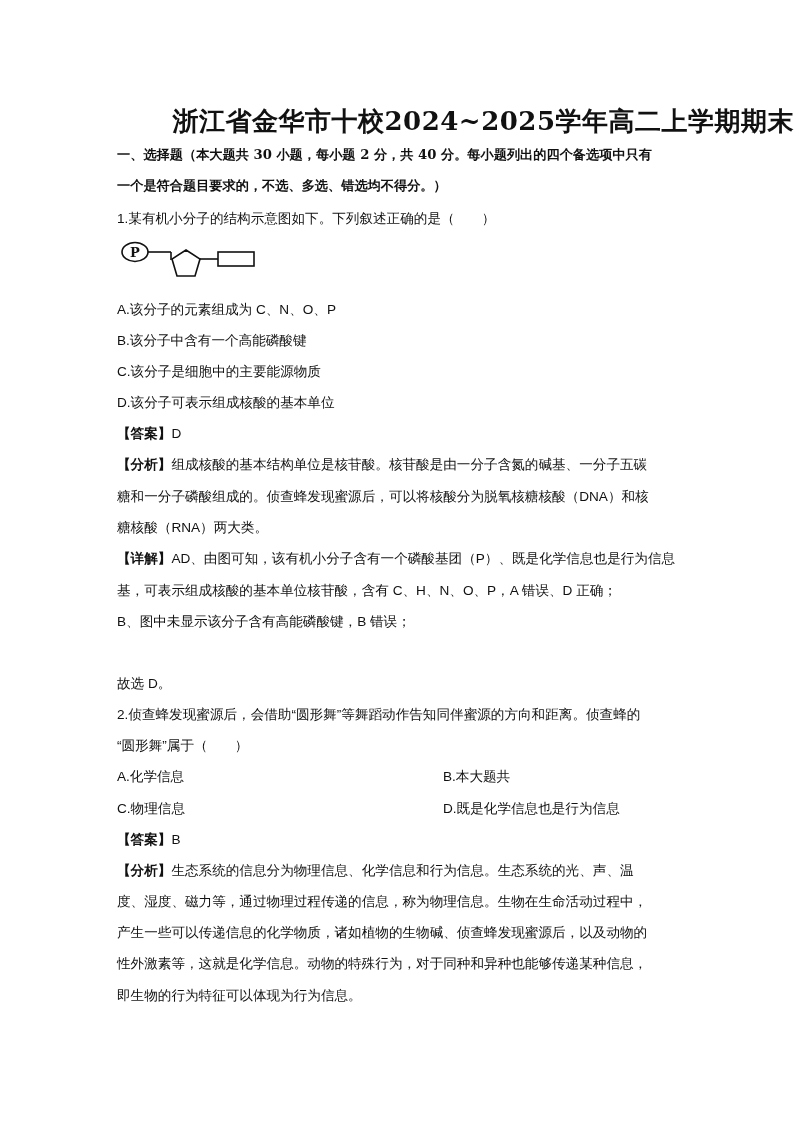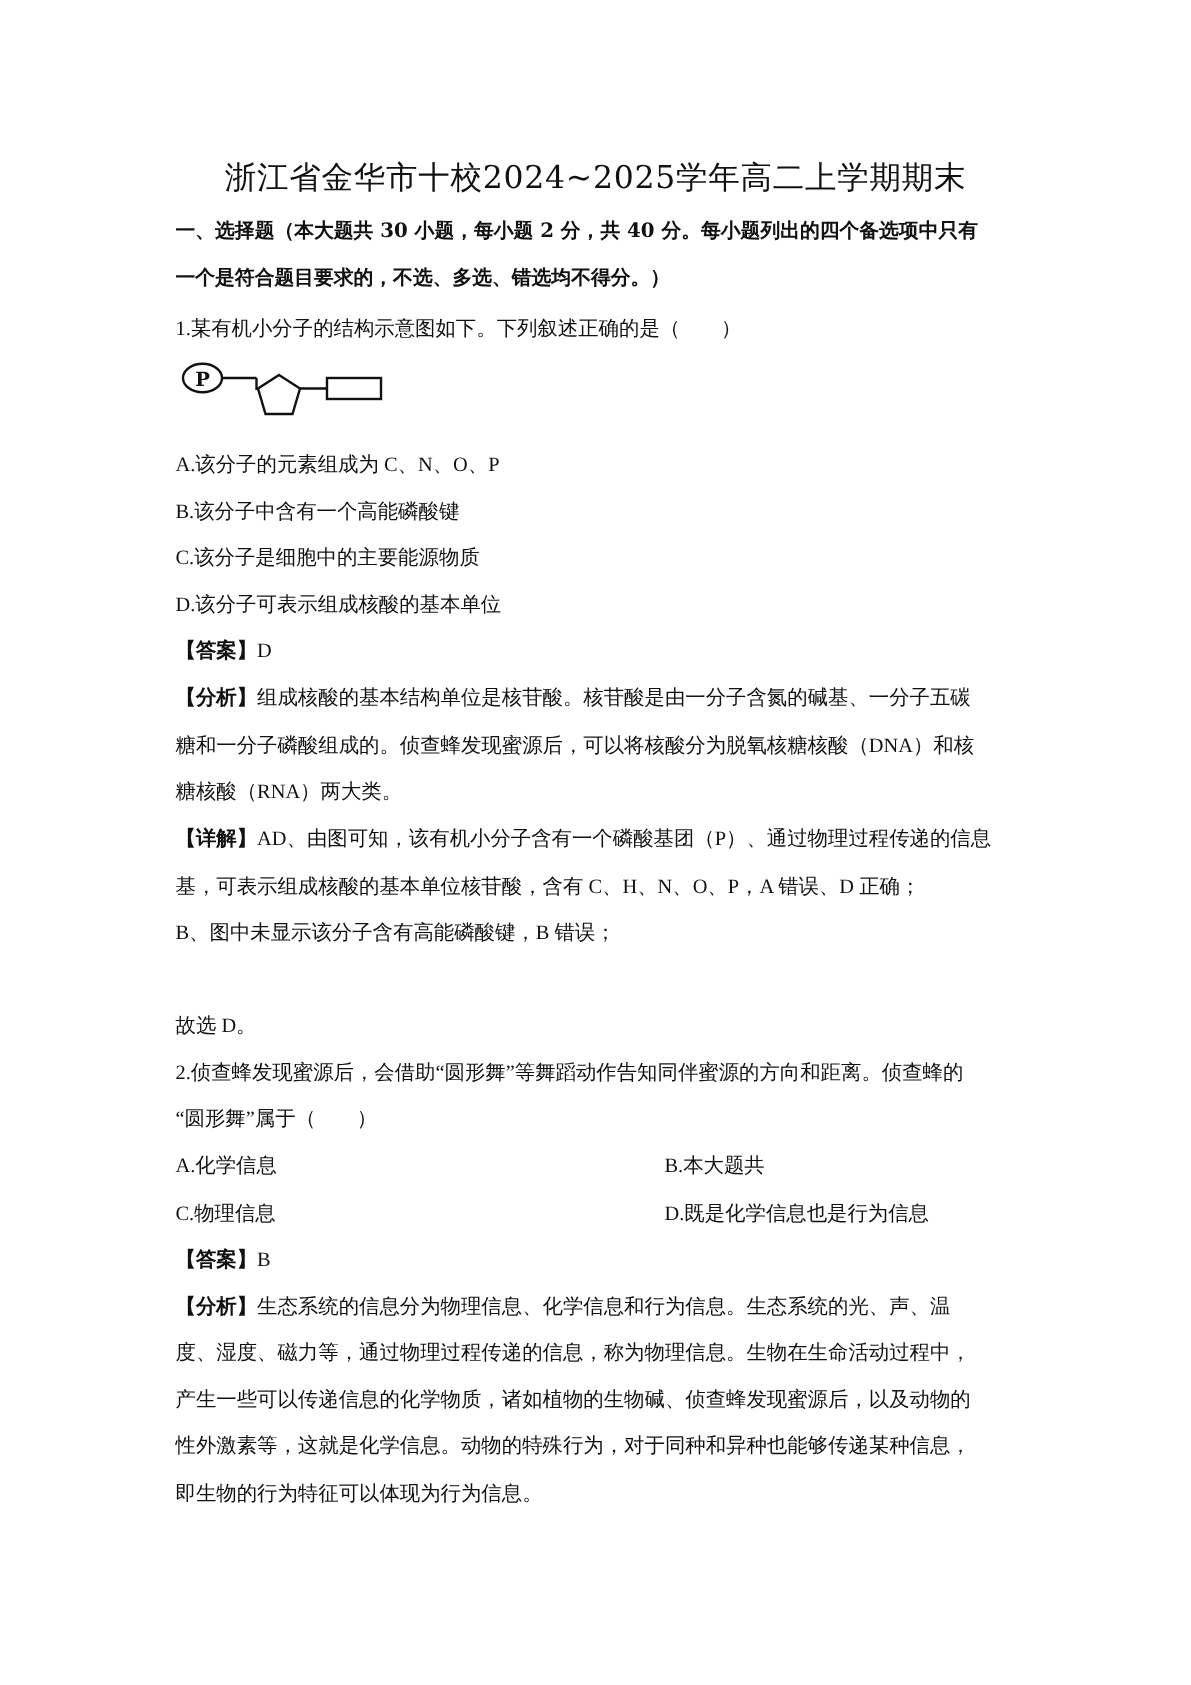--- a/index.html
+++ b/index.html
@@ -3,28 +3,28 @@
   <meta charset="utf-8">
   <style>
     html, body { margin: 0; padding: 0; background: #ffffff; }
     body {
       width: 794px; height: 1123px; position: relative; overflow: hidden;
       font-family: "DejaVu Serif", "Liberation Serif", serif;
       color: #111;
     }
     .page { position: absolute; left: 0; top: 0; width: 794px; height: 1123px; }
     .title {
-      position: absolute; top: 104px; left: 0; width: 794px; text-align: center;
-      font-size: 21px; font-weight: normal; letter-spacing: 0.5px;
+      position: absolute; top: 104px; left: 0; width: 794px; text-align: right;
+      font-size: 26px; font-weight: bold; letter-spacing: 0.5px;
       font-family: "DejaVu Serif", "Liberation Serif", serif;
     }
     .line {
       position: absolute; left: 117px; font-size: 13.6px; line-height: 16px;
       white-space: nowrap;
-      font-family: Liberation Serif, serif;
+      font-family: Liberation Sans, sans-serif;
     }
     .section {
       font-weight: bold; font-size: 13.2px;
       font-family: "DejaVu Serif", "Liberation Serif", serif;
     }
     .col2 { left: 443px; }
     .tag { font-weight: bold; }
     .diagram { position: absolute; left: 118px; top: 238px; width: 145px; height: 46px; }
   </style>
 </head>
@@ -60,21 +60,21 @@
     <span class="tag">【答案】</span><span>D</span>
   </div>
 
   <div class="line" style="top:457px">
     <span class="tag">【分析】</span><span>组成核酸的基本结构单位是核苷酸。核苷酸是由一分子含氮的碱基、一分子五碳</span>
   </div>
   <div class="line" style="top:489px">糖和一分子磷酸组成的。侦查蜂发现蜜源后，可以将核酸分为脱氧核糖核酸（DNA）和核</div>
   <div class="line" style="top:520px">糖核酸（RNA）两大类。</div>
 
   <div class="line" style="top:551px">
-    <span class="tag">【详解】</span><span>AD、由图可知，该有机小分子含有一个磷酸基团（P）、通过物理过程传递的信息</span>
+    <span class="tag">【详解】</span><span>AD、由图可知，该有机小分子含有一个磷酸基团（P）、既是化学信息也是行为信息</span>
   </div>
   <div class="line" style="top:583px">基，可表示组成核酸的基本单位核苷酸，含有 C、H、N、O、P，A 错误、D 正确；</div>
   <div class="line" style="top:614px">B、图中未显示该分子含有高能磷酸键，B 错误；</div>
   <div class="line" style="top:676px">故选 D。</div>
 
   <div class="line" style="top:707px">2.侦查蜂发现蜜源后，会借助“圆形舞”等舞蹈动作告知同伴蜜源的方向和距离。侦查蜂的</div>
   <div class="line" style="top:738px">“圆形舞”属于（　　）</div>
 
   <div class="line" style="top:769px">A.化学信息</div>
   <div class="line col2" style="top:769px">B.本大题共</div>

